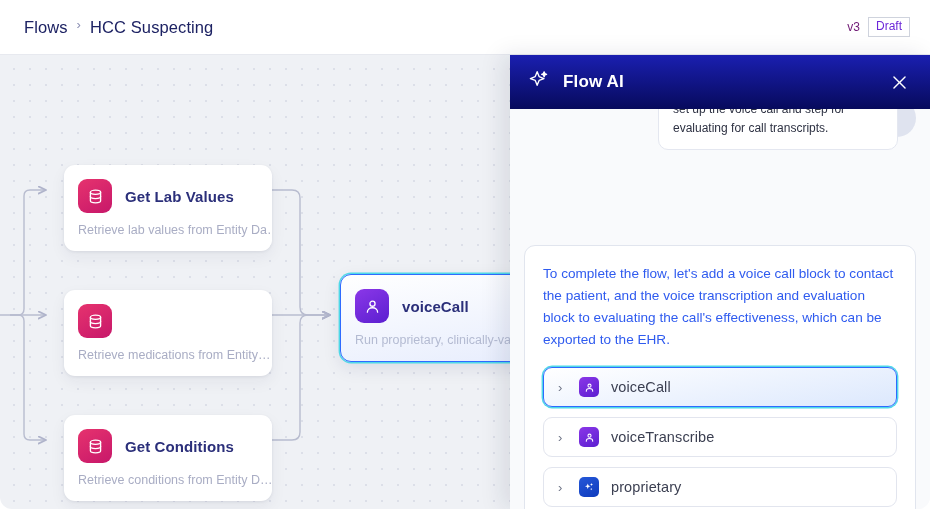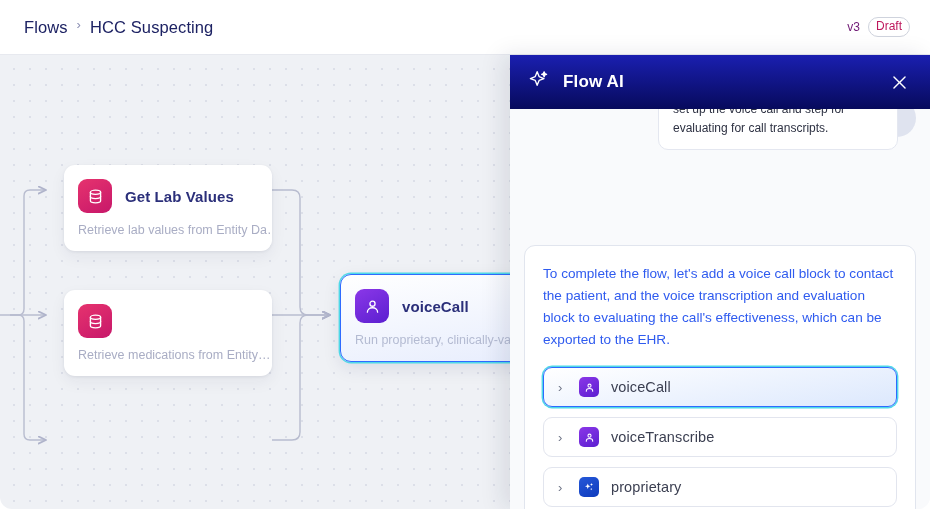--- a/index.html
+++ b/index.html
@@ -59,23 +59,23 @@
     display: flex;
     align-items: center;
     gap: 8px;
   }
   .version-label {
     font-size: 12px;
     color: #701a75;
   }
   .status-badge {
     font-size: 12px;
-    color: #be185d;
+    color: #6d28d9;
     border: 1px solid #cfd3dd;
-    border-radius: 10px;
+    border-radius: 0;
     padding: 2px 7px 3px;
     background: #ffffff;
     line-height: 1.1;
   }
 
   
   .canvas {
     position: absolute;
     left: 0; top: 55px;
     width: 814px;
@@ -339,20 +339,33 @@
           <svg width="17" height="17" viewBox="0 0 24 24" fill="none" stroke="#fff" stroke-width="1.9" stroke-linecap="round" stroke-linejoin="round">
             <ellipse cx="12" cy="6" rx="7.2" ry="3"></ellipse>
             <path d="M4.8,6 v6 c0,1.66 3.22,3 7.2,3 s7.2,-1.34 7.2,-3 V6"></path>
             <path d="M4.8,12 v6 c0,1.66 3.22,3 7.2,3 s7.2,-1.34 7.2,-3 v-6"></path>
           </svg>
         </span>
       </div>
       <div class="node-desc">Retrieve medications from Entity…</div>
     </div>
 
+    <div class="node" style="left:64px; top:360px; width:208px;">
+      <div class="node-head">
+        <span class="node-icon icon-db">
+          <svg width="17" height="17" viewBox="0 0 24 24" fill="none" stroke="#fff" stroke-width="1.9" stroke-linecap="round" stroke-linejoin="round">
+            <ellipse cx="12" cy="6" rx="7.2" ry="3"></ellipse>
+            <path d="M4.8,6 v6 c0,1.66 3.22,3 7.2,3 s7.2,-1.34 7.2,-3 V6"></path>
+            <path d="M4.8,12 v6 c0,1.66 3.22,3 7.2,3 s7.2,-1.34 7.2,-3 v-6"></path>
+          </svg>
+        </span>
+        <span class="node-title">Get Conditions</span>
+      </div>
+      <div class="node-desc">Retrieve conditions from Entity D…</div>
+    </div>
 
     <div class="node node-selected" style="left:340px; top:219px; width:208px;">
       <div class="node-head">
         <span class="node-icon icon-voice">
           <svg width="17" height="17" viewBox="0 0 24 24" fill="none" stroke="#fff" stroke-width="1.9" stroke-linecap="round" stroke-linejoin="round">
             <circle cx="12" cy="8" r="3.6"></circle>
             <path d="M4.8,20 c0,-3.8 3.2,-6.2 7.2,-6.2 s7.2,2.4 7.2,6.2"></path>
           </svg>
         </span>
         <span class="node-title">voiceCall</span>

